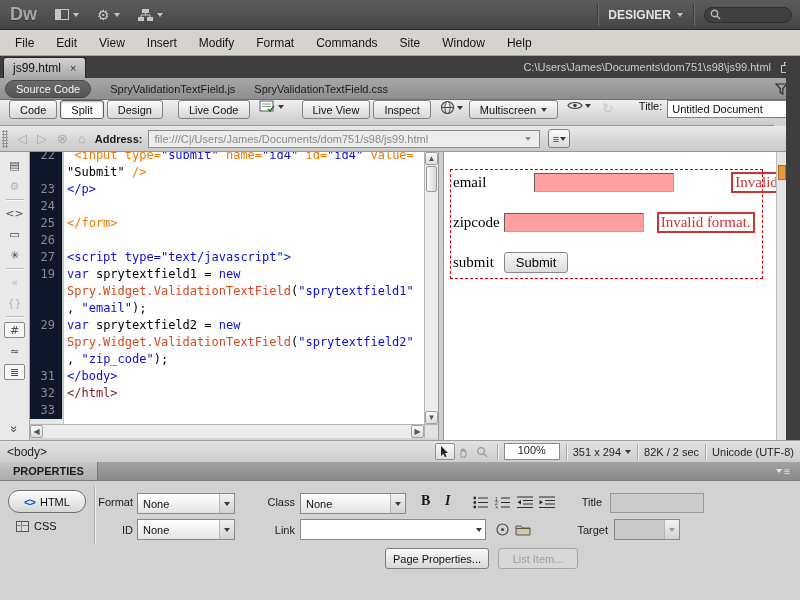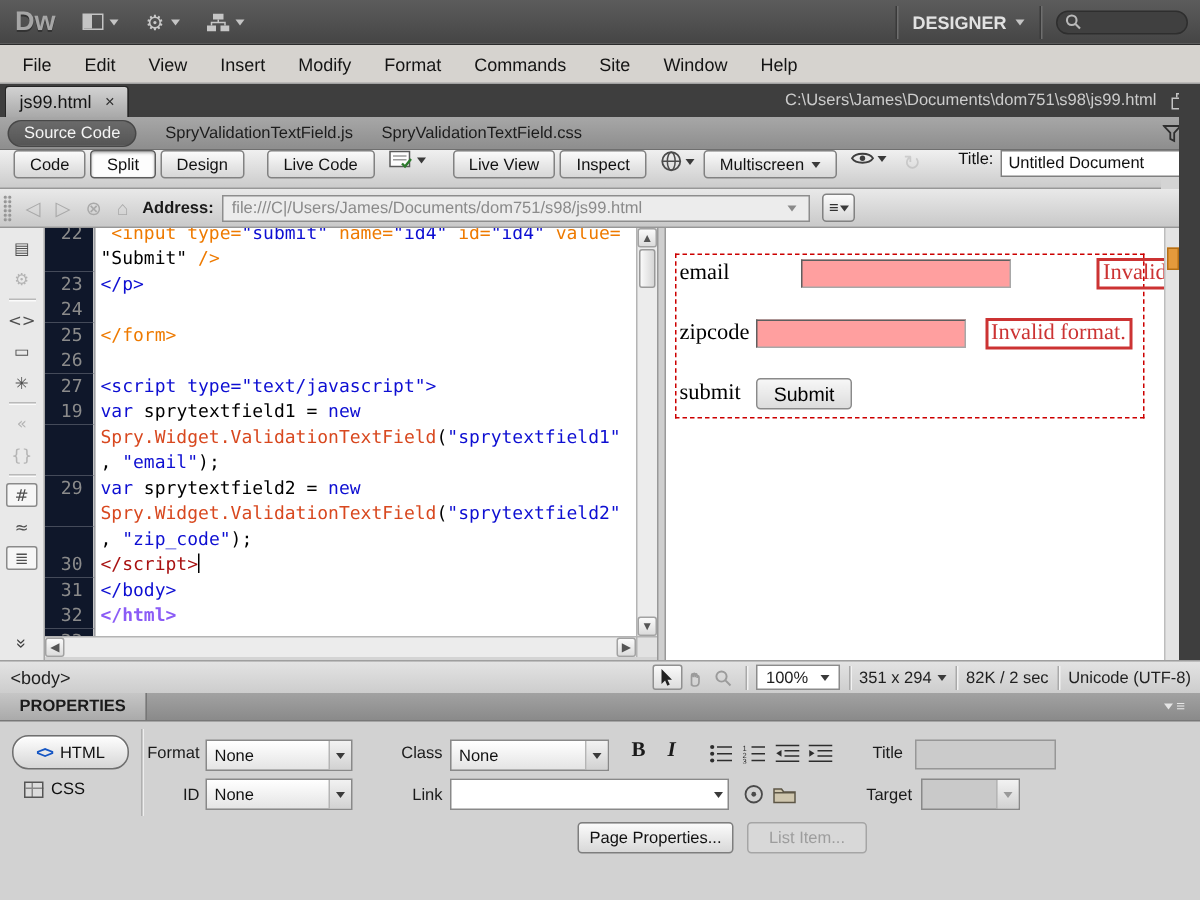--- a/index.html
+++ b/index.html
@@ -130,21 +130,21 @@
   
   #status-bar{position:absolute;left:0;top:440px;width:800px;height:22px;
               background:linear-gradient(#e3e3e3,#cdcdcd);border-top:1px solid #9e9e9e;
               display:flex;align-items:center;font-size:11px;color:#1f1f1f;}
   .tag-sel{margin-left:7px;font-size:12px;}
   .status-right{margin-left:auto;display:flex;align-items:center;margin-right:6px;}
   .status-sep{width:1px;height:16px;background:#a9a9a9;box-shadow:1px 0 0 #f2f2f2;margin:0 6px;}
   .ptr-btn{width:20px;height:17px;border:1px solid #909090;border-radius:2px;background:linear-gradient(#fafafa,#ddd);
            display:flex;align-items:center;justify-content:center;}
   .status-icon{display:flex;align-items:center;justify-content:center;width:18px;}
-  .zoom-box{background:#fff;border:1px solid #8b8b8b;height:17px;display:flex;align-items:center;padding:0 4px;gap:8px;width:56px;justify-content:center;}
+  .zoom-box{background:#fff;border:1px solid #8b8b8b;height:17px;display:flex;align-items:center;padding:0 4px;gap:8px;width:56px;justify-content:space-between;flex-direction:column;}
   .dim-group{display:flex;align-items:center;gap:4px;}
 
   
   #properties{position:absolute;left:0;top:462px;width:800px;height:138px;background:#d2d2d2;}
   .props-header{position:absolute;left:0;top:0;width:800px;height:19px;
                 background:linear-gradient(#a2a2a2,#8a8a8a);border-bottom:1px solid #787878;display:flex;align-items:stretch;}
   .props-tab{background:linear-gradient(#c6c6c6,#aaaaaa);padding:0 13px;font-size:11px;font-weight:bold;color:#1b1b1b;
              display:flex;align-items:center;border-right:1px solid #777;}
   .panel-menu{margin-left:auto;align-self:center;margin-right:10px;color:#e6e6e6;font-size:10px;display:flex;align-items:center;gap:2px;}
   .p-label{position:absolute;font-size:11px;color:#1a1a1a;}
@@ -374,30 +374,26 @@
         </div>
         <div class="code-row">
           <span class="ln"></span>
           <span class="ct"><span style="color: rgb(216, 72, 31);">Spry.Widget.ValidationTextField</span><span style="color: rgb(0, 0, 0);">(</span><span style="color: rgb(13, 14, 210);">"sprytextfield2"</span></span>
         </div>
         <div class="code-row">
           <span class="ln"></span>
           <span class="ct"><span style="color: rgb(0, 0, 0);">, </span><span style="color: rgb(13, 14, 210);">"zip_code"</span><span style="color: rgb(0, 0, 0);">);</span></span>
         </div>
         <div class="code-row">
-          <span class="ln">30</span>
-          <span class="ct"><span style="color: rgb(168, 17, 17);">&lt;/script&gt;</span><span class="caret-bar"></span></span>
-        </div>
-        <div class="code-row">
           <span class="ln">31</span>
           <span class="ct"><span style="color: rgb(13, 14, 210);">&lt;/body&gt;</span></span>
         </div>
         <div class="code-row">
           <span class="ln">32</span>
-          <span class="ct"><span style="color: #8b5cf6; font-weight: bold;">&lt;/html&gt;</span></span>
+          <span class="ct"><span style="color: #7f1d1d;">&lt;/html&gt;</span></span>
         </div>
         <div class="code-row">
           <span class="ln">33</span>
           <span class="ct"></span>
         </div>
       </div>
   </div>
 
   <div class="sb" id="code-vscroll">
     <span class="sb-btn" style="left:0;top:0;width:13px;height:13px">▲</span>

